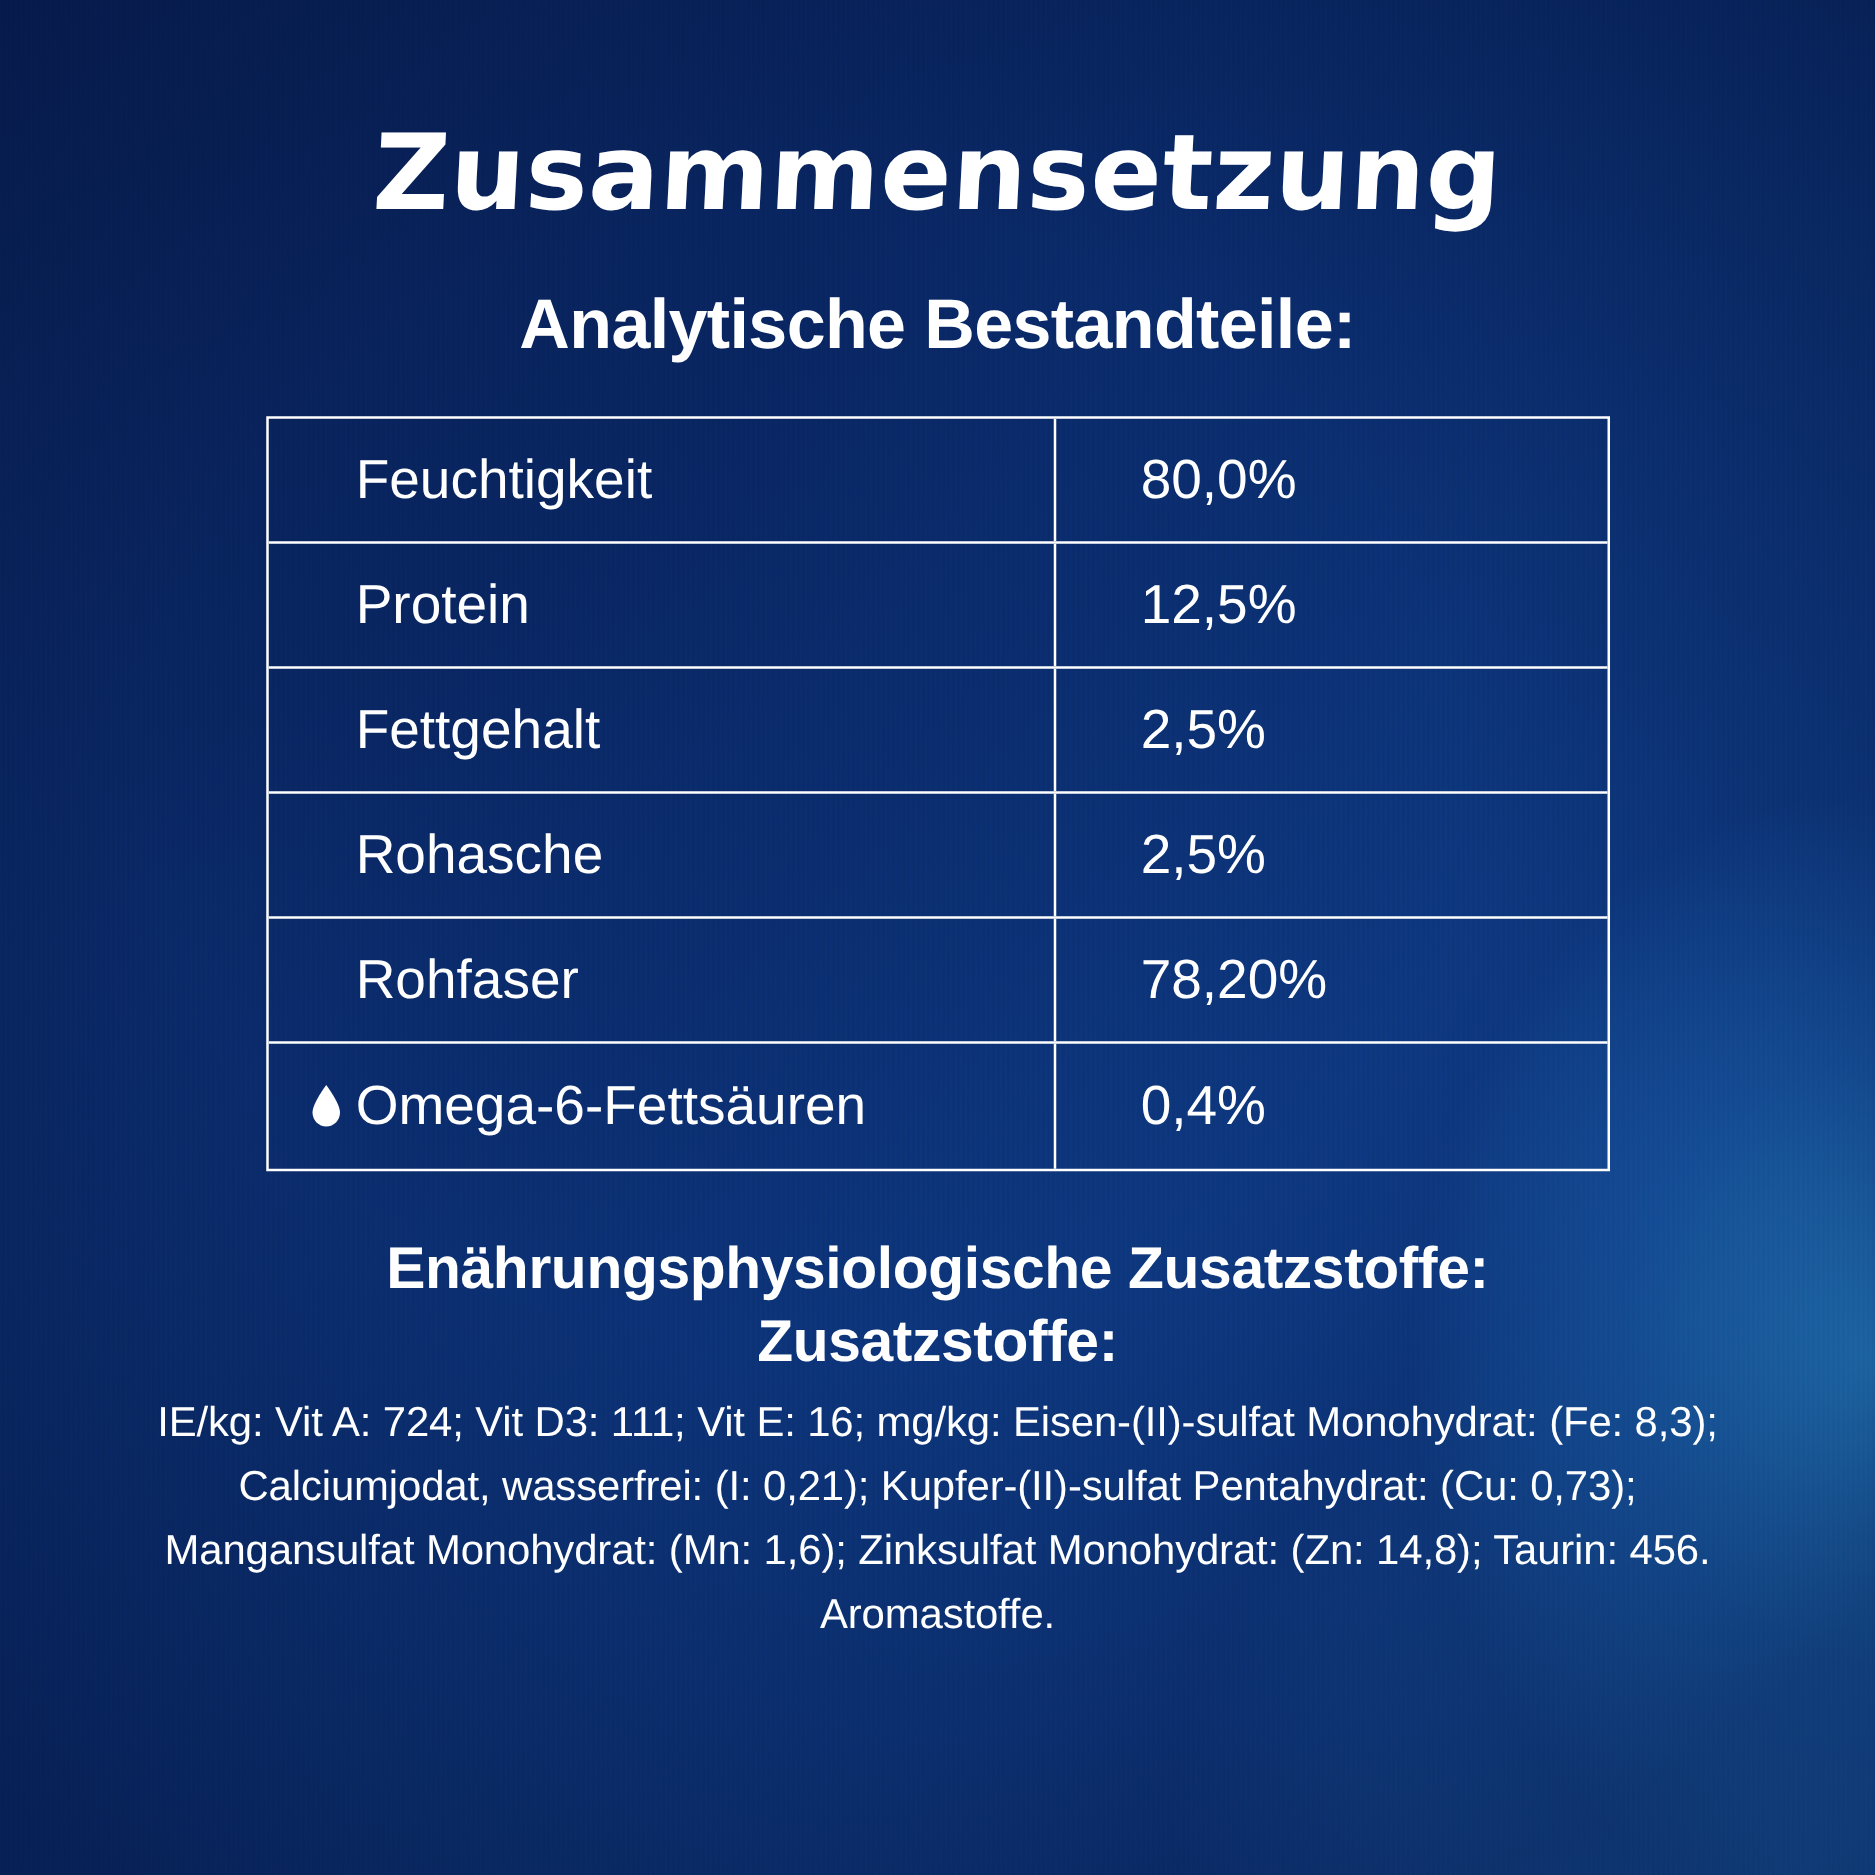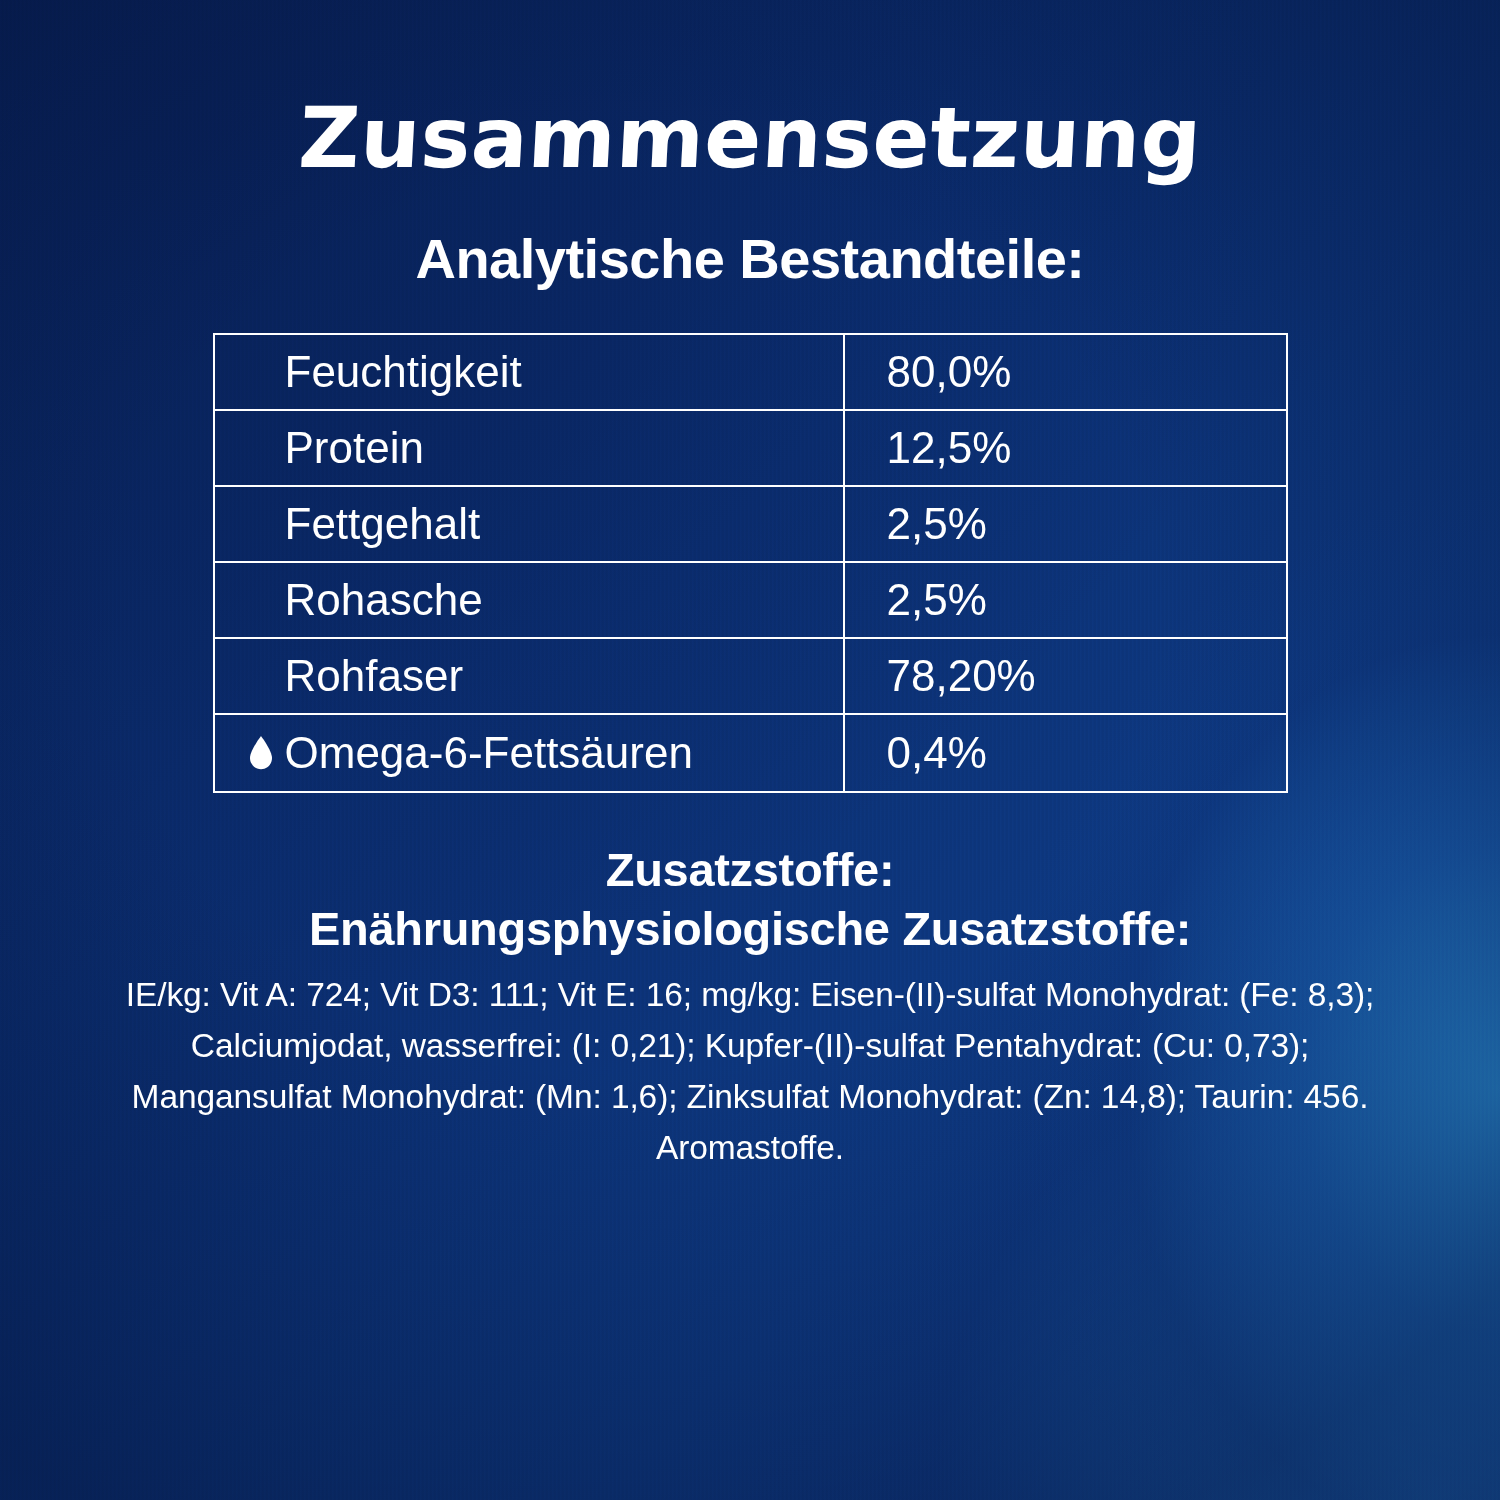--- a/index.html
+++ b/index.html
@@ -76,21 +76,22 @@
 
   .table {
     margin-top: 42px;
     width: 1075px;
     border: 2px solid #ffffff;
     border-collapse: collapse;
   }
   .table .row {
     display: flex;
     border-bottom: 2px solid #ffffff;
-    height: 76px;
+    height: 100px;
+    gap: 26px;
   }
   .table .row:last-child { border-bottom: none; justify-content: center; }
 
   .cell-label {
     flex: 0 0 630px;
     display: flex;
     align-items: center;
     padding-left: 70px;
     font-size: 44px;
     font-weight: 400;
@@ -192,19 +193,19 @@
           <path d="M13 0 C13 0 2 14.5 2 22 C2 28.2 6.9 33.2 13 33.2 C19.1 33.2 24 28.2 24 22 C24 14.5 13 0 13 0 Z" fill="#ffffff"></path>
         </svg>
         <span>Omega-6-Fettsäuren</span>
       </div>
       <div class="cell-value">0,4%</div>
     </div>
 
   </div>
 
   <div class="additives">
+    <div>Enährungsphysiologische Zusatzstoffe:</div>
     <div>Zusatzstoffe:</div>
-    <div>Enährungsphysiologische Zusatzstoffe:</div>
   </div>
 
   <div class="body-text">IE/kg: Vit A: 724; Vit D3: 111; Vit E: 16; mg/kg: Eisen-(II)-sulfat Monohydrat: (Fe: 8,3); Calciumjodat, wasserfrei: (I: 0,21); Kupfer-(II)-sulfat Pentahydrat: (Cu: 0,73); Mangansulfat Monohydrat: (Mn: 1,6); Zinksulfat Monohydrat: (Zn: 14,8); Taurin: 456. Aromastoffe.</div>
 
 </div>
 
 </body></html>

